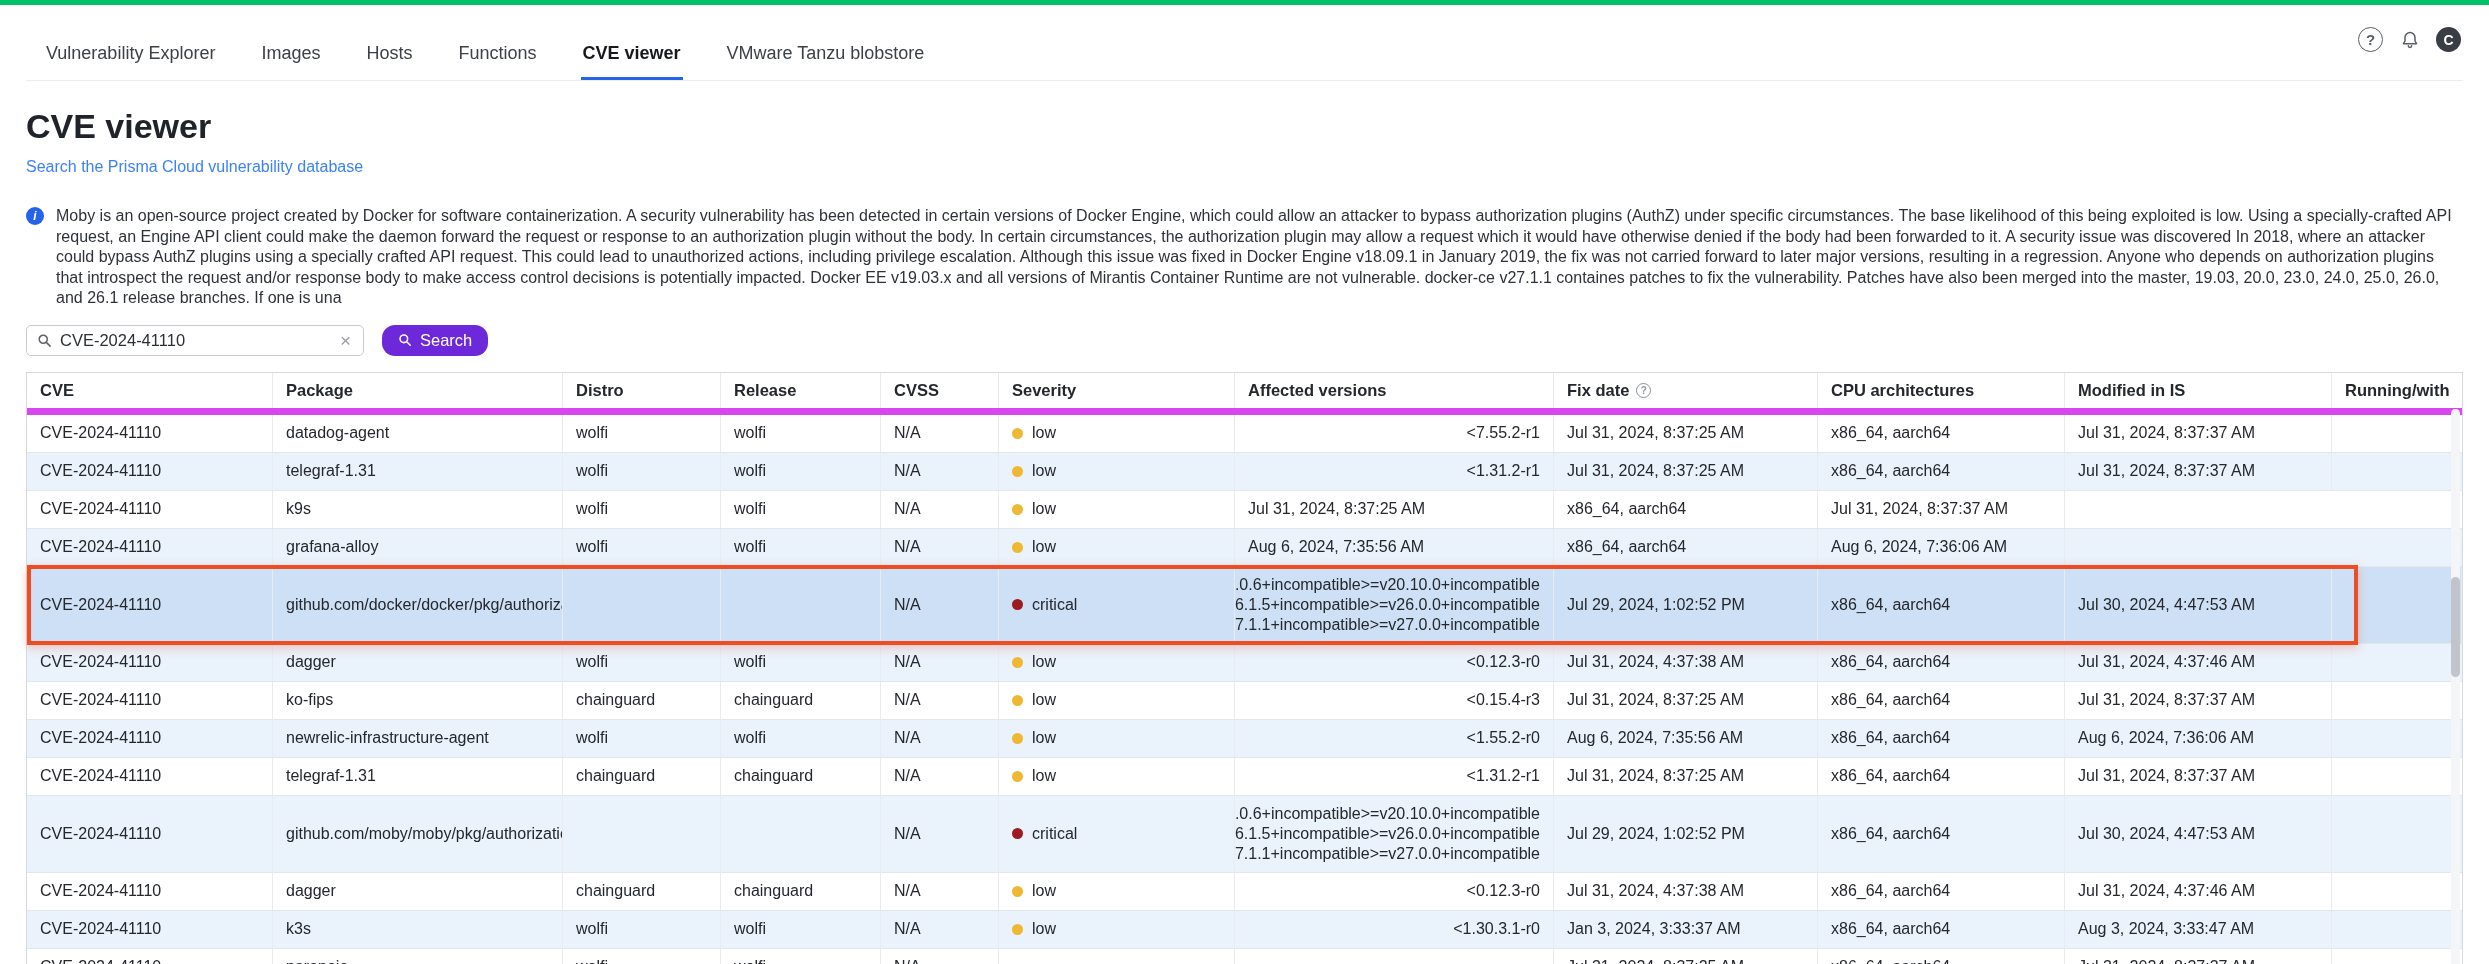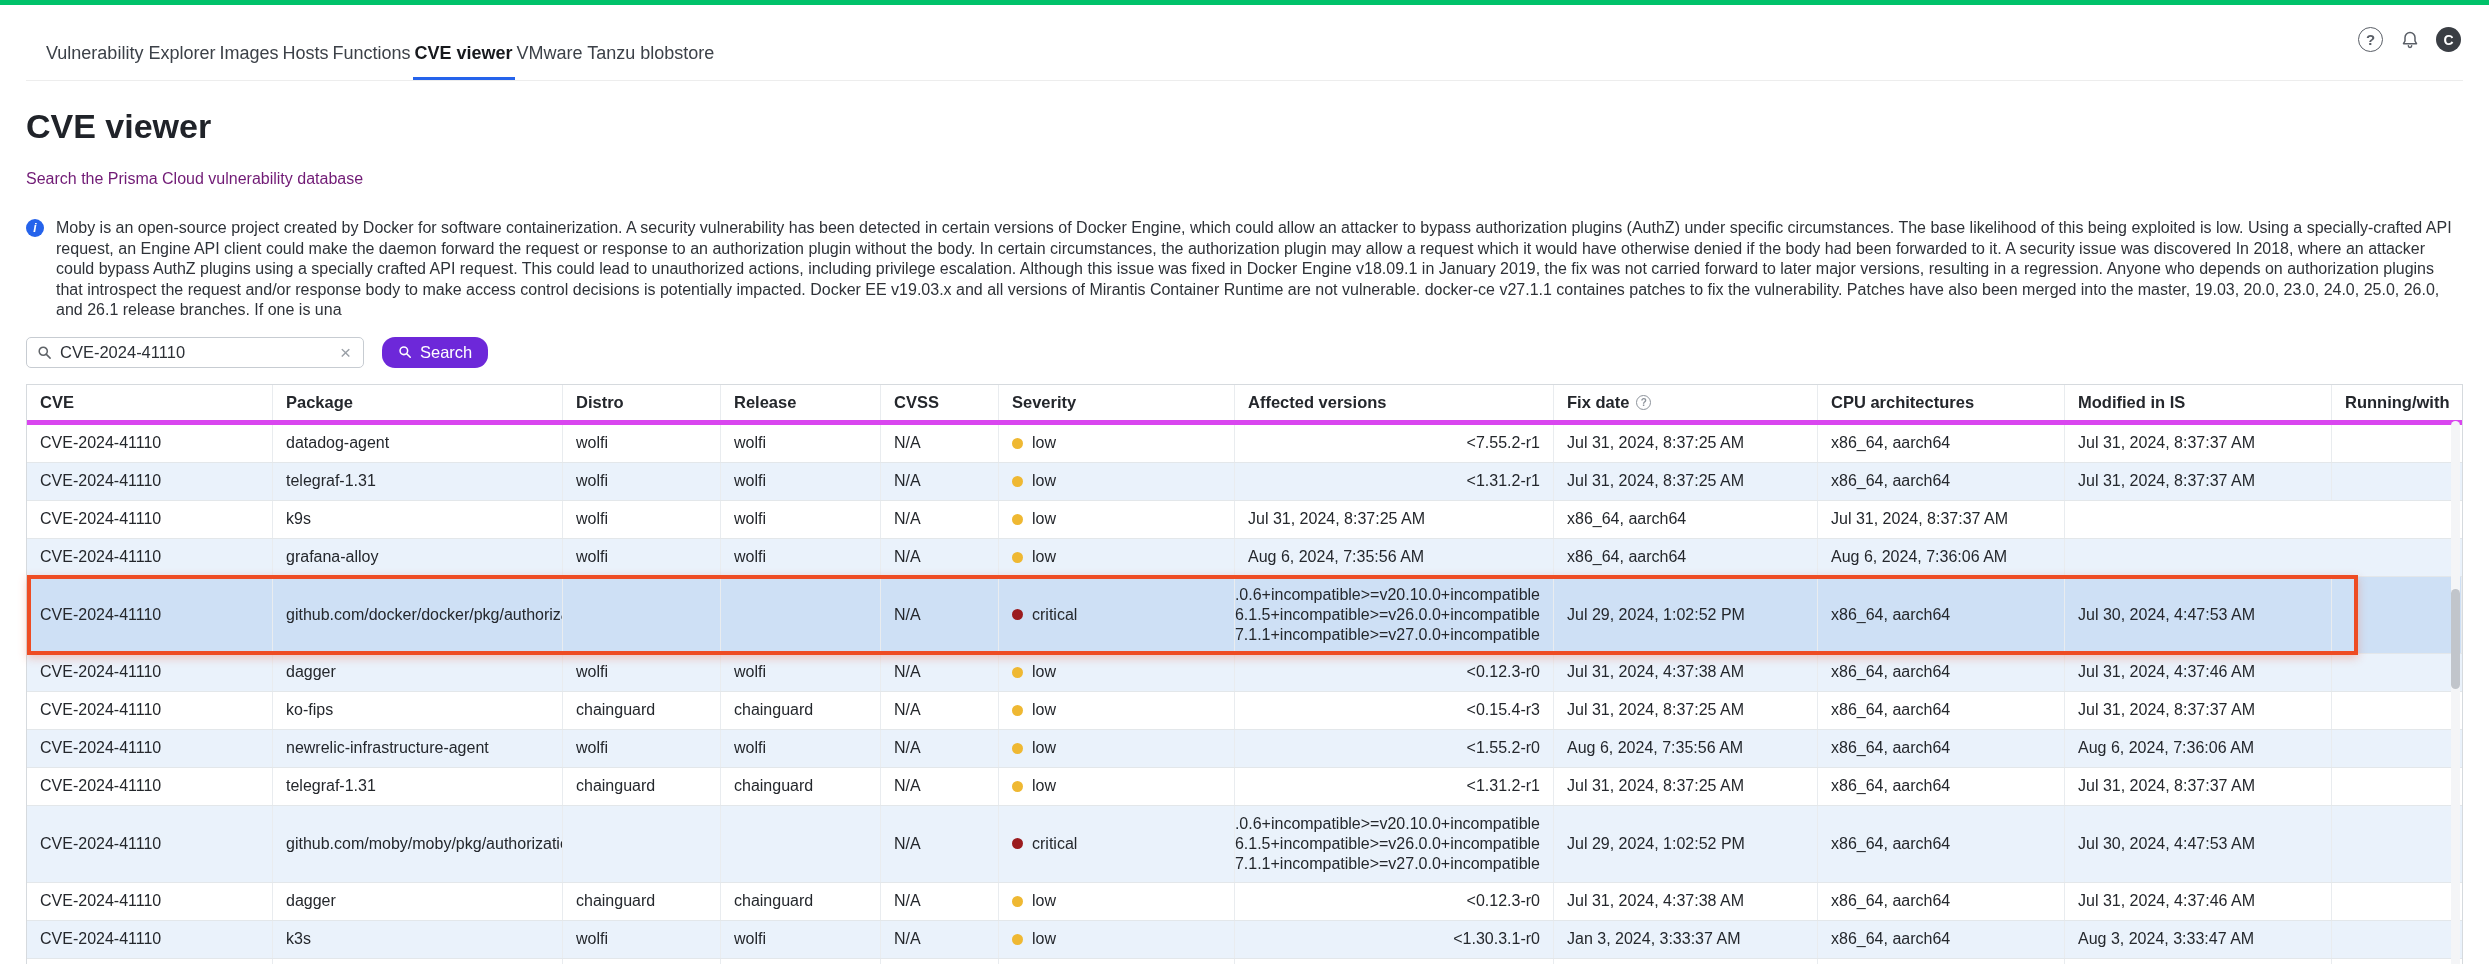--- a/index.html
+++ b/index.html
@@ -25,31 +25,31 @@
     border: 1.6px solid #595e66; color: #595e66;
     font-size: 15px; font-weight: 700; cursor: pointer; background: #fff;
   }
   .icon-plain { width: 25px; height: 25px; display: flex; align-items: center; justify-content: center; cursor: pointer; }
   .avatar {
     width: 25px; height: 25px; border-radius: 50%;
     background: #3a3e44; color: #ffffff; border: none;
     display: flex; align-items: center; justify-content: center;
     font-size: 14px; font-weight: 700; cursor: pointer;
   }
-  .tabs { display: flex; margin-top: 16px; padding-left: 18px; border-bottom: 1px solid #ededed; }
+  .tabs { display: flex; gap: 42px; margin-top: 16px; padding-left: 18px; border-bottom: 1px solid #ededed; }
   .tab {
     font-size: 18px; color: #3c4148; padding: 8px 2px 13px 2px;
     cursor: pointer; border-bottom: 3px solid transparent; white-space: nowrap;
   }
   .tab.active { color: #17191d; font-weight: 700; border-bottom-color: #2563eb; }
 
   
   .page { padding: 0 26px; }
   h1[data-name="page-title"] { margin-top: 26px; font-size: 34px; font-weight: 700; color: #202329; }
-  .subtitle { margin-top: 24px; font-size: 16px; color: #701a75; }
+  .subtitle { margin-top: 12px; font-size: 16px; color: #3b82f6; }
 
   .info-banner { margin-top: 30px; display: flex; gap: 12px; align-items: flex-start; padding-right: 4px; }
   .info-icon {
     flex: 0 0 auto; width: 18px; height: 18px; border-radius: 50%;
     background: #2563eb; color: #fff; font-size: 12px; font-weight: 700;
     font-style: italic; display: flex; align-items: center; justify-content: center; margin-top: 1px;
   }
   .info-text { font-size: 16px; line-height: 20.5px; color: #2e3238; }
 
   .search-row { margin-top: 16px; display: flex; align-items: center; gap: 18px; }
@@ -67,21 +67,21 @@
     padding: 0 16px; display: flex; align-items: center; gap: 8px;
     font-size: 16.5px; font-family: "Liberation Sans", sans-serif; cursor: pointer;
   }
 
   
   .table { margin-top: 16px; border: 1px solid #d6dade; position: relative; background: #fff; }
   .thead, .tr {
     display: grid;
     grid-template-columns: 246px 290px 158px 160px 118px 236px 319px 264px 247px 267px 1fr;
   }
-  .thead { border-bottom: 5px solid #d946ef; }
+  .thead { border-bottom: 7px solid #d946ef; }
   .th {
     font-size: 16.5px; font-weight: 700; color: #24272c;
     padding: 8px 13px; min-height: 35px; display: flex; align-items: center; gap: 7px;
     border-right: 1px solid #e9ecef; cursor: pointer; white-space: nowrap; overflow: hidden;
   }
   .th:last-child { border-right: none; }
   .help-circle {
     width: 15px; height: 15px; border-radius: 50%; border: 1.4px solid #8d939b;
     color: #8d939b; font-size: 10px; font-weight: 700;
     display: flex; align-items: center; justify-content: center; flex: 0 0 auto;

